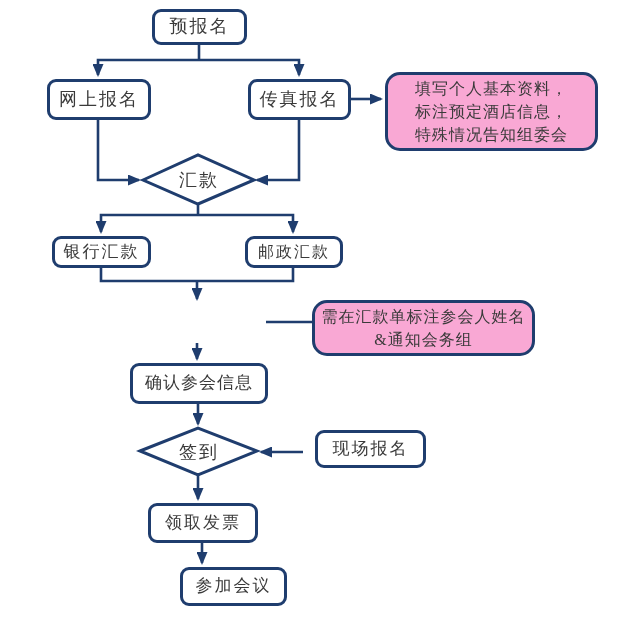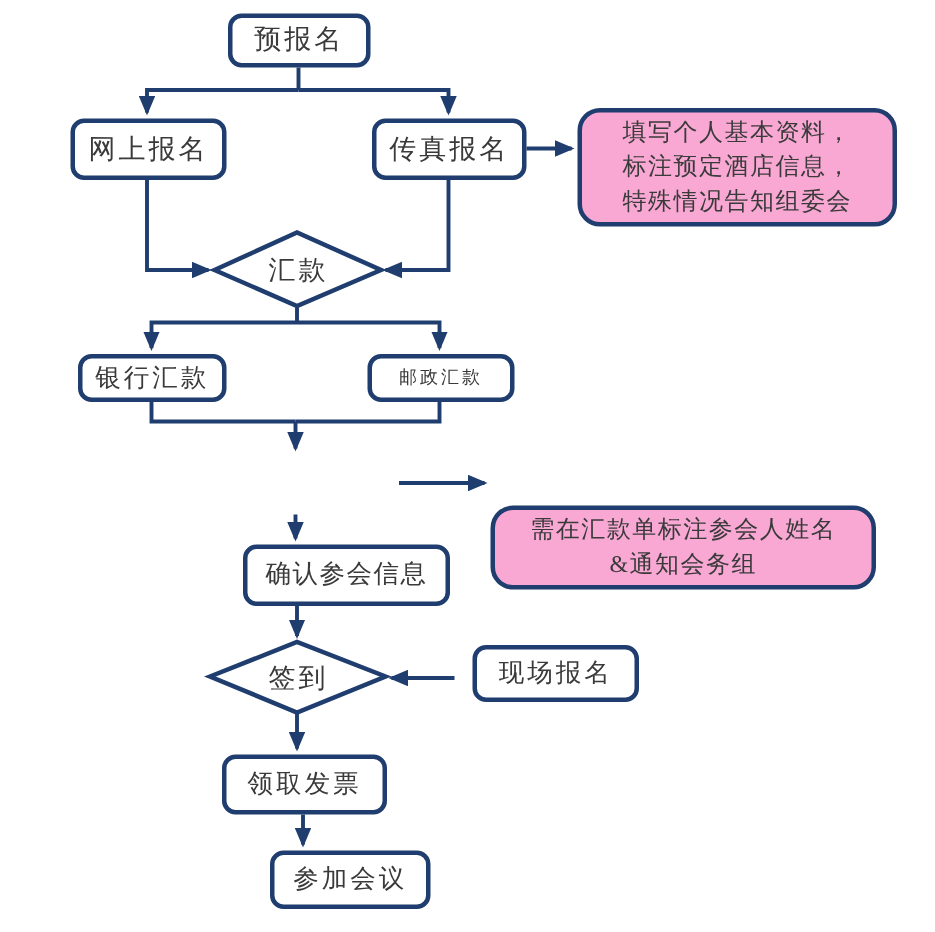--- a/index.html
+++ b/index.html
@@ -40,21 +40,21 @@
     font-size:18px;letter-spacing:2px;background:transparent;white-space:nowrap;
   }
   
   #n-pre{left:152px;top:9px;width:95px;height:36px;}
   #n-online{left:47px;top:79px;width:104px;height:41px;}
   #n-fax{left:248px;top:79px;width:103px;height:41px;}
   #n-note1{left:385px;top:72px;width:213px;height:79px;}
   #n-bank{left:52px;top:236px;width:99px;height:32px;}
   #n-postal{left:245px;top:236px;width:98px;height:32px;}
   #n-slip{left:130px;top:303px;width:136px;height:40px;}
-  #n-note2{left:327px;top:300px;width:257px;height:56px;margin-top:37px;}
+  #n-note2{left:312px;top:300px;width:223px;height:56px;}
   #n-confirm{left:130px;top:363px;width:138px;height:41px;}
   #n-onsite{left:315px;top:430px;width:111px;height:38px;}
   #n-invoice{left:148px;top:503px;width:110px;height:40px;}
   #n-attend{left:152px;top:567px;width:107px;height:39px;}
   #d-remit{left:156px;top:167px;width:86px;height:26px;}
   #d-signin{left:156px;top:439px;width:86px;height:26px;}
 </style>
 </head>
 <body>
 
@@ -109,29 +109,29 @@
   <div id="n-note1" class="note">
     <div>填写个人基本资料，</div>
     <div>标注预定酒店信息，</div>
     <div>特殊情况告知组委会</div>
   </div>
 
   <div id="d-remit" class="dlabel">汇款</div>
 
   <div id="n-bank" class="node" style="font-size:17px;">银行汇款</div>
 
-  <div id="n-postal" class="node" style="font-size:12px;">邮政汇款</div>
+  <div id="n-postal" class="node" style="font-size:16px;">邮政汇款</div>
 
 
   <div id="n-note2" class="note">
     <div>需在汇款单标注参会人姓名</div>
     <div>&amp;通知会务组</div>
   </div>
 
-  <div id="n-confirm" class="node" style="font-size:17px;letter-spacing:1px;margin-left:32px;">确认参会信息</div>
+  <div id="n-confirm" class="node" style="font-size:17px;letter-spacing:1px;">确认参会信息</div>
 
   <div id="d-signin" class="dlabel">签到</div>
 
   <div id="n-onsite" class="node" style="font-size:17px;">现场报名</div>
 
   <div id="n-invoice" class="node" style="font-size:17px;">领取发票</div>
 
   <div id="n-attend" class="node" style="font-size:17px;margin-left:28px;">参加会议</div>
 
 </div>

